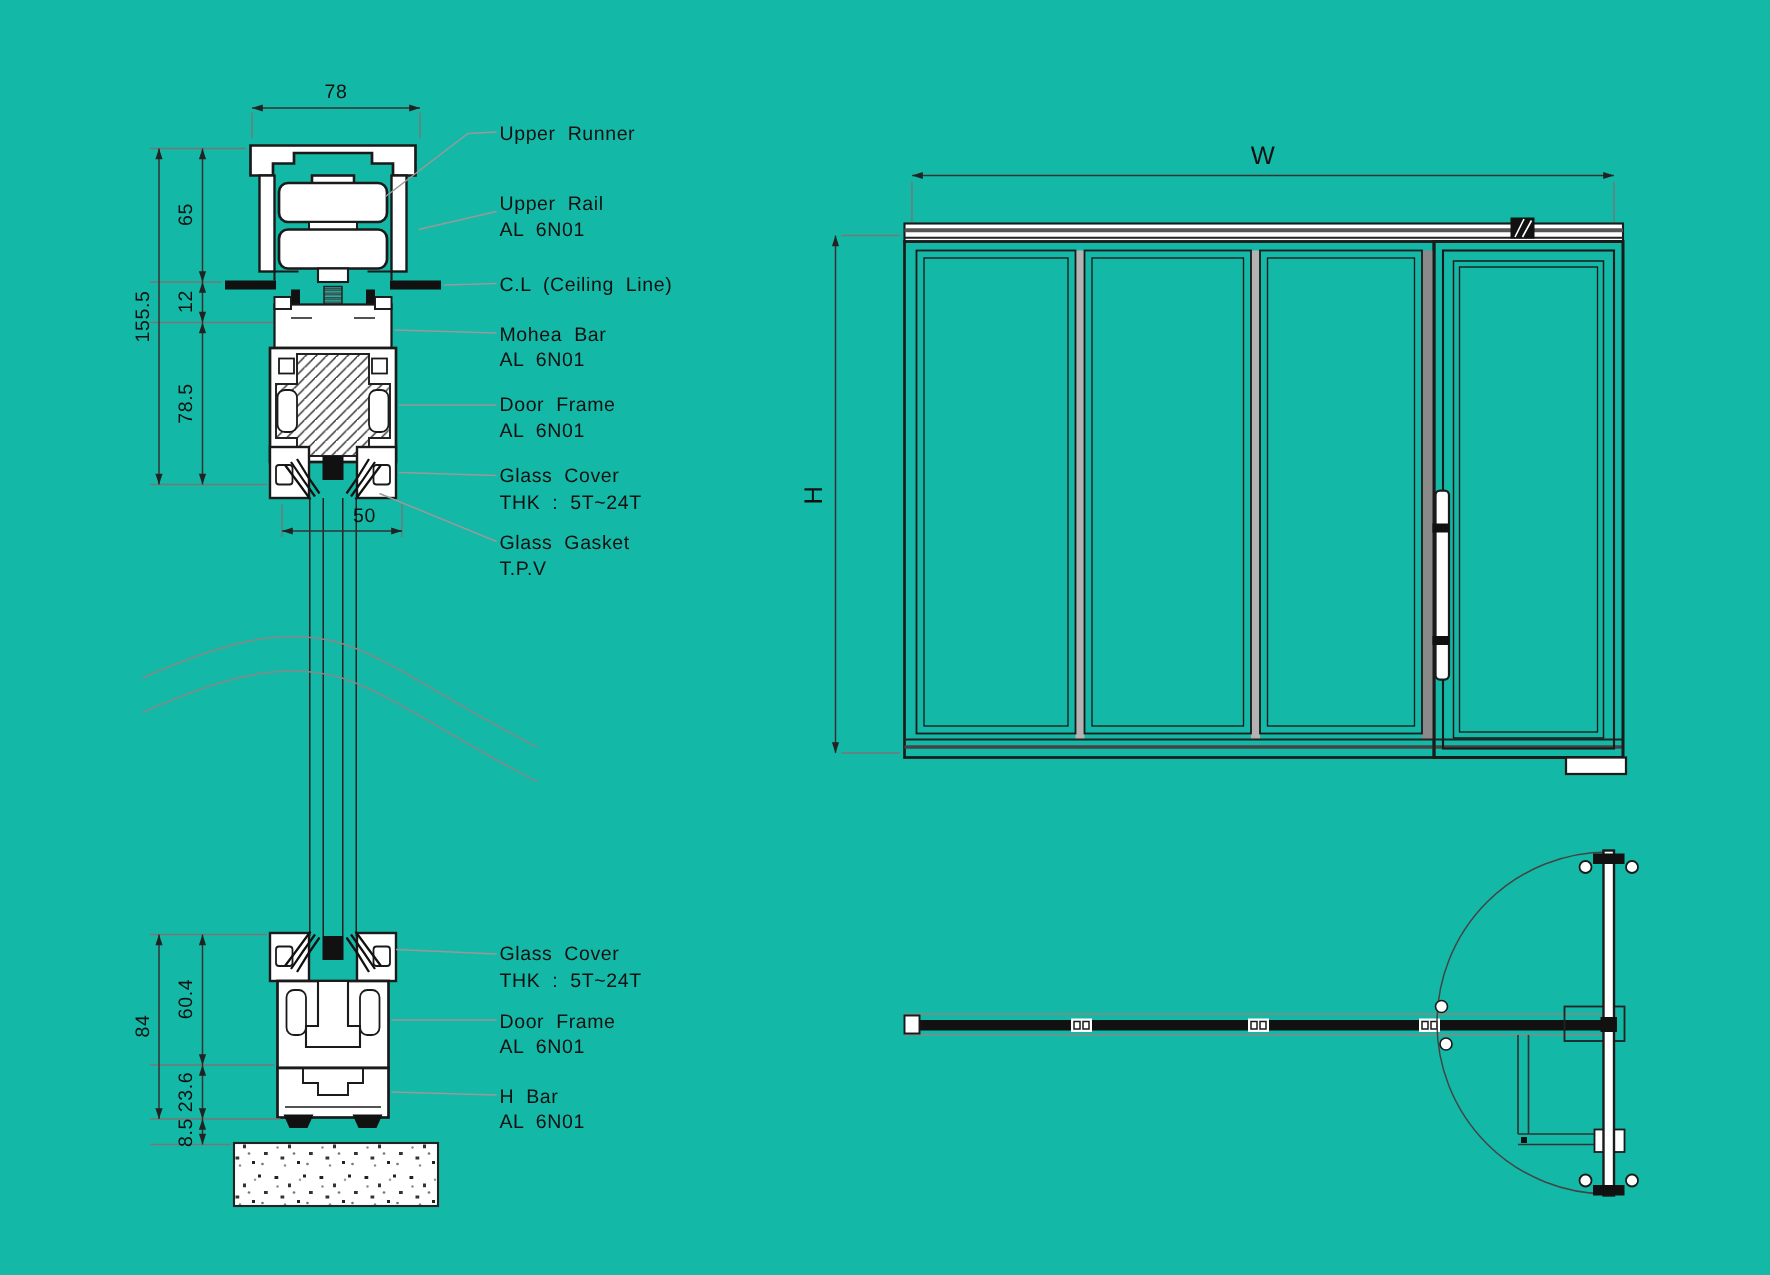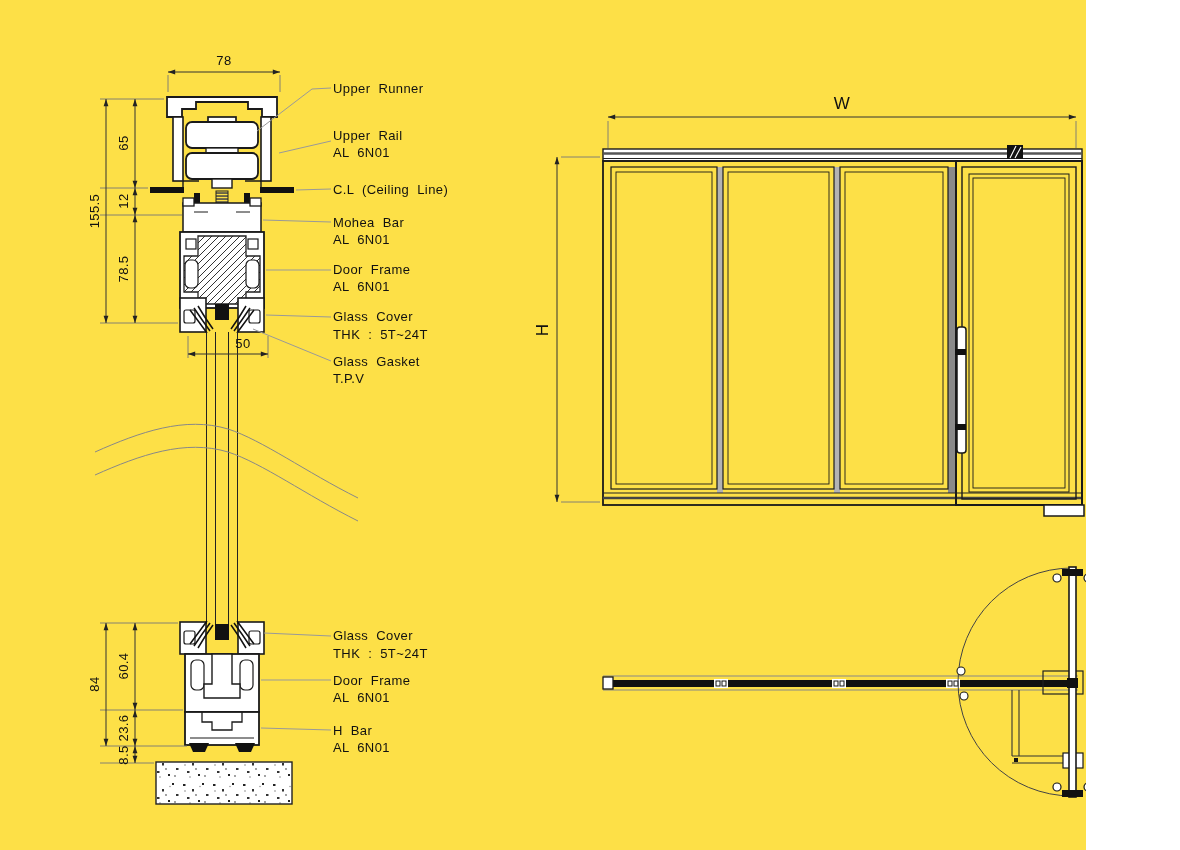--- a/index.html
+++ b/index.html
@@ -1,16 +1,16 @@
 <!DOCTYPE html>
 <html><head>
 <meta charset="utf-8">
 <style>
   html,body{margin:0;padding:0;background:#fff;}
-  .canvas{position:relative;width:1086px;height:850px;background:#fde047;overflow:hidden;
+  .canvas{position:relative;width:1180px;height:850px;background:#14b8a6;overflow:hidden;
           font-family:"Liberation Sans",sans-serif;}
   svg{display:block;}
   text{fill:#111;font-family:"Liberation Sans",sans-serif;font-size:13px;letter-spacing:.4px;word-spacing:4px;}
   .dim-t{font-size:13px;}
   .big-t{font-size:17px;}
   .thin{stroke:#999;stroke-width:1;fill:none;}
   .ext{stroke:#777;stroke-width:.9;fill:none;}
   .dim{stroke:#333;stroke-width:1;fill:none;}
   .ol{stroke:#1a1a1a;fill:#fff;}
   .nofill{fill:none;}

